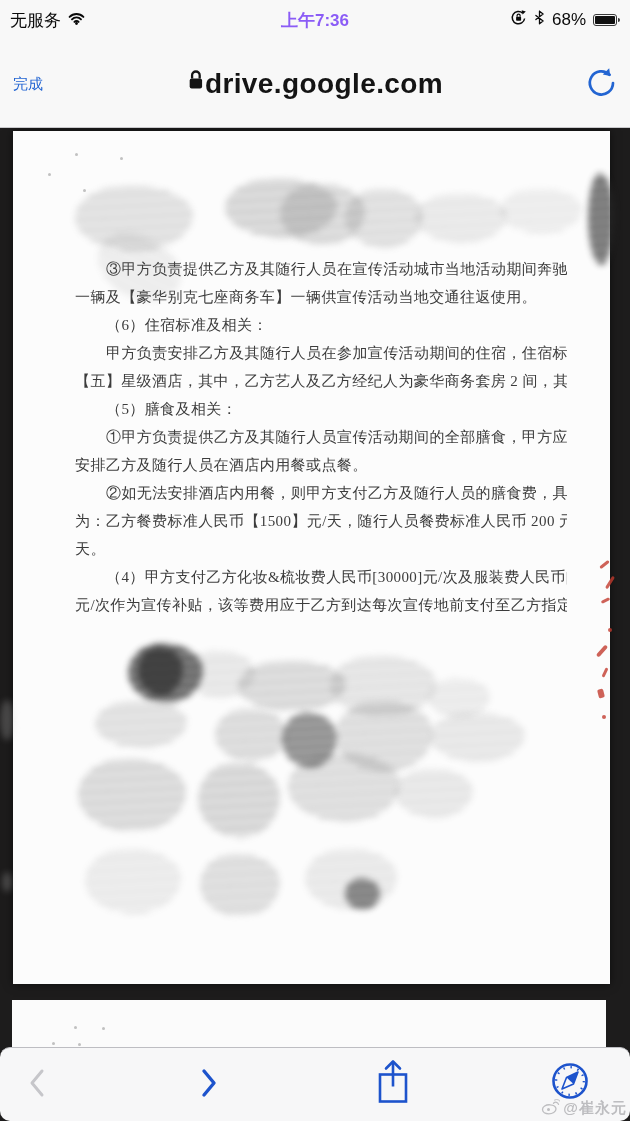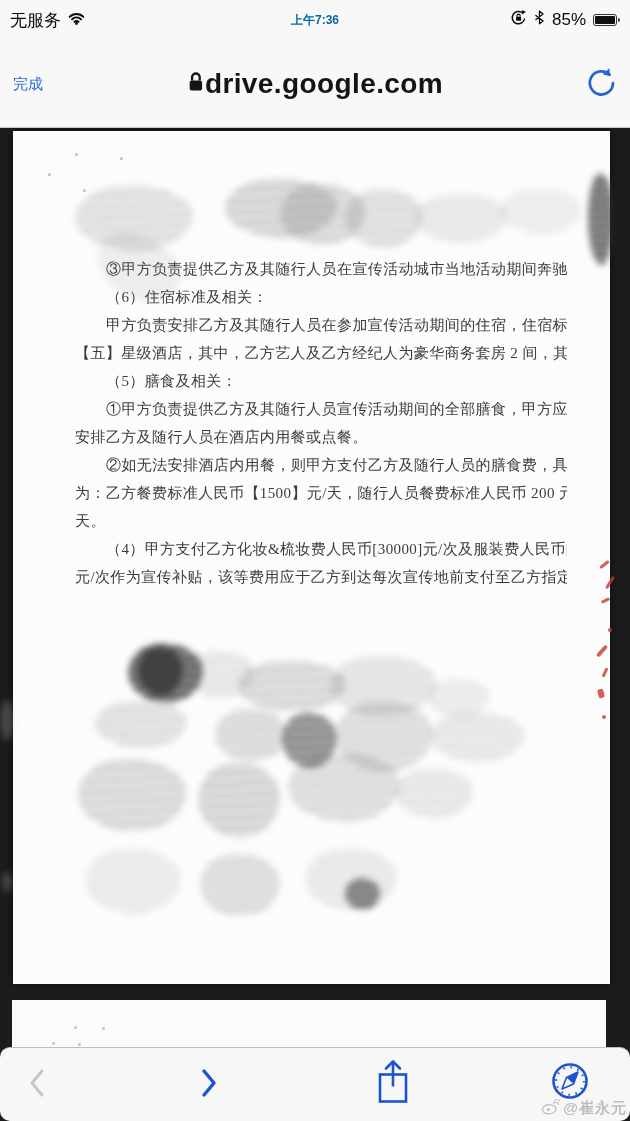--- a/index.html
+++ b/index.html
@@ -12,42 +12,42 @@
   
   .status-bar {
     position:absolute; top:0; left:0; width:630px; height:40px;
     background:#f8f8f8; display:flex; align-items:center;
     justify-content:space-between; padding:0 10px; box-sizing:border-box;
     font-size:17px; color:#0a0a0a;
   }
   .sb-left, .sb-right { display:flex; align-items:center; gap:7px; }
   .sb-time {
     position:absolute; left:50%; transform:translateX(-50%);
-    font-weight:600; font-size:12px; color:#0369a1;
+    font-weight:600; font-size:17px; color:#8b5cf6;
   }
   .battery-body {
     width:24px; height:11.5px; border:1.3px solid #3a3a3a; border-radius:3px;
     display:flex; align-items:stretch; padding:1px; box-sizing:border-box;
   }
   .battery-fill { flex:1; background:#111; border-radius:1px; }
   .battery-nub { width:2px; height:4.5px; background:#3a3a3a; border-radius:0 2px 2px 0; margin-left:1px; }
   .battery-wrap { display:flex; align-items:center; }
   
   .url-bar {
     position:absolute; top:40px; left:0; width:630px; height:88px;
     background:#f8f8f8; border-bottom:1px solid #c9c9cc; box-sizing:border-box;
   }
   .done-btn {
     position:absolute; left:13px; top:50%; transform:translateY(-50%);
     font-size:15px; color:#2365d2; background:none; border:none; padding:0;
     font-family:inherit; cursor:pointer;
   }
   .url-center {
     position:absolute; left:50%; top:50%; transform:translate(-50%,-50%);
-    display:flex; align-items:center; 
+    display:flex; 
   }
   .url-text {
     font-size:28px; font-weight:700; color:#141414; letter-spacing:.4px;
   }
   .refresh-btn {
     position:absolute; right:12px; top:50%; transform:translateY(-50%);
     background:none; border:none; padding:0; cursor:pointer;
   }
   
   .viewport {
@@ -126,21 +126,21 @@
           <polygon points="11.7,1.2 15.8,2.6 12.6,5.6" fill="#0a0a0a"></polygon>
           <path d="M7.1 7.8V6.6a1.5 1.5 0 0 1 3 0v1.2" stroke="#0a0a0a" stroke-width="1.2"></path>
           <rect x="6.1" y="7.8" width="5" height="4" rx="0.8" fill="#0a0a0a"></rect>
         </svg>
       </span>
       <span>
         <svg width="11" height="15" viewBox="0 0 11 15" fill="none">
           <path d="M5.5 1.2v12.6M5.5 1.2l3.6 2.8-7.2 5.6M5.5 13.8l3.6-2.8-7.2-5.6" stroke="#0a0a0a" stroke-width="1.3" stroke-linejoin="round" stroke-linecap="round"></path>
         </svg>
       </span>
-      <span>85%</span>
+      <span>68%</span>
       <span class="battery-wrap">
         <span class="battery-body">
             <span class="battery-fill"></span>
           </span>
         <span class="battery-nub"></span>
       </span>
     </div>
   </div>
 
   <div class="url-bar">
@@ -162,20 +162,21 @@
     </button>
   </div>
 
   <div class="viewport">
 
     <div class="page1">
 
       <div class="doc-text">
         <div>
           <div class="dline indent">③甲方负责提供乙方及其随行人员在宣传活动城市当地活动期间奔驰轿车</div>
+          <div class="dline">一辆及【豪华别克七座商务车】一辆供宣传活动当地交通往返使用。</div>
         </div>
         <div>
           <div class="dline indent">（6）住宿标准及相关：</div>
         </div>
         <div>
           <div class="dline indent">甲方负责安排乙方及其随行人员在参加宣传活动期间的住宿，住宿标准为</div>
           <div class="dline">【五】星级酒店，其中，乙方艺人及乙方经纪人为豪华商务套房 2 间，其他随行</div>
         </div>
         <div>
           <div class="dline indent">（5）膳食及相关：</div>

